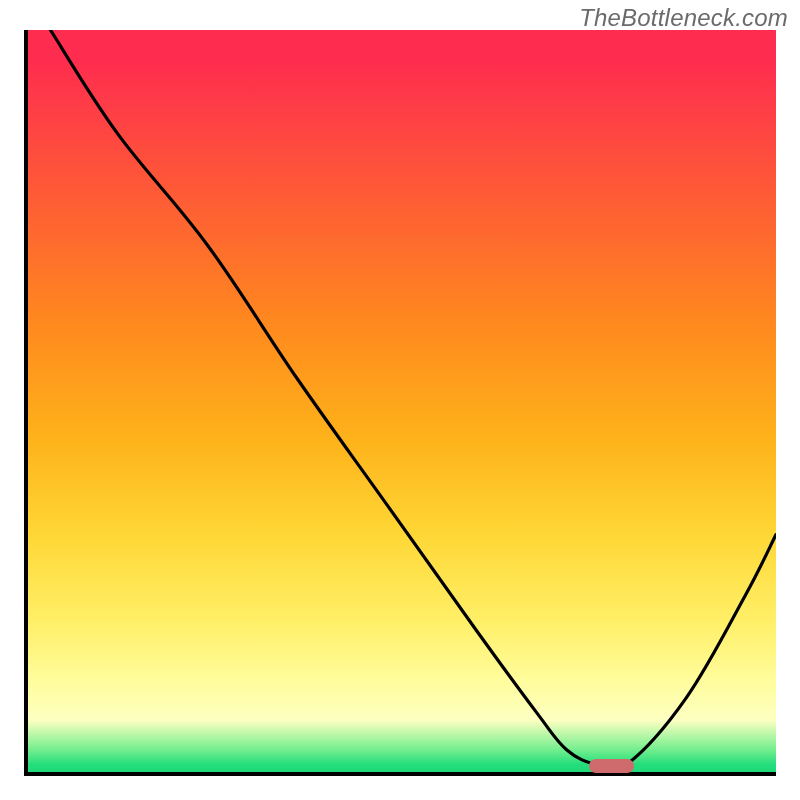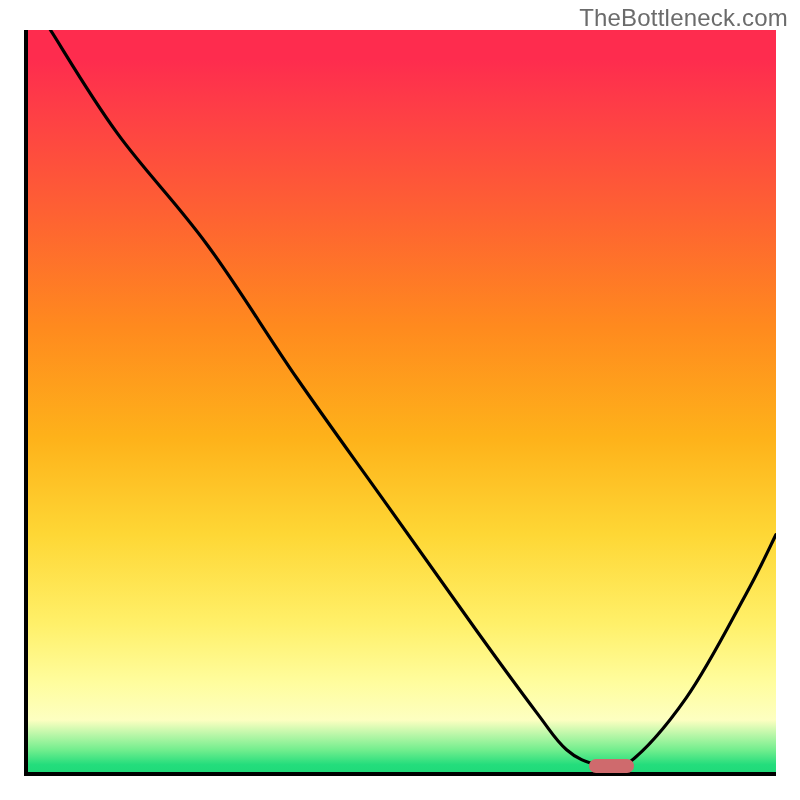--- a/index.html
+++ b/index.html
@@ -18,20 +18,21 @@
   }
   .watermark {
     position: absolute;
     top: 4px;
     right: 12px;
     font-size: 24px;
     font-weight: 500;
     color: #6b6b6b;
     letter-spacing: 0.2px;
     user-select: none;
+    font-style: italic;
   }
   .plot-area {
     position: absolute;
     left: 24px;
     top: 30px;
     width: 752px;
     height: 746px;
     border-left: 4px solid #000;
     border-bottom: 4px solid #000;
     box-sizing: border-box;

